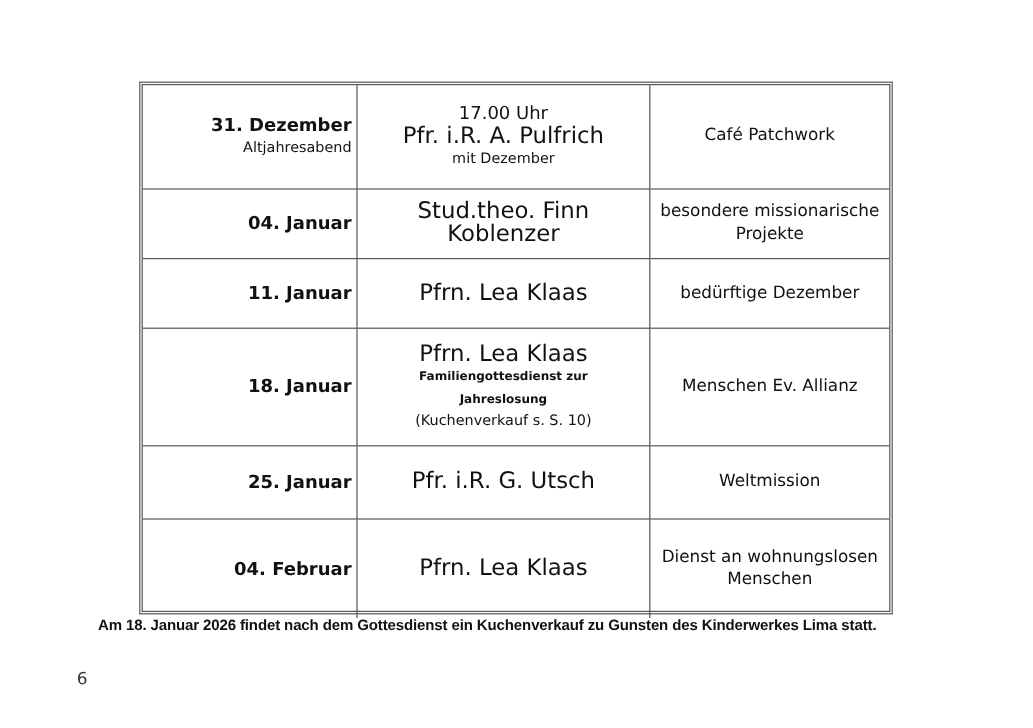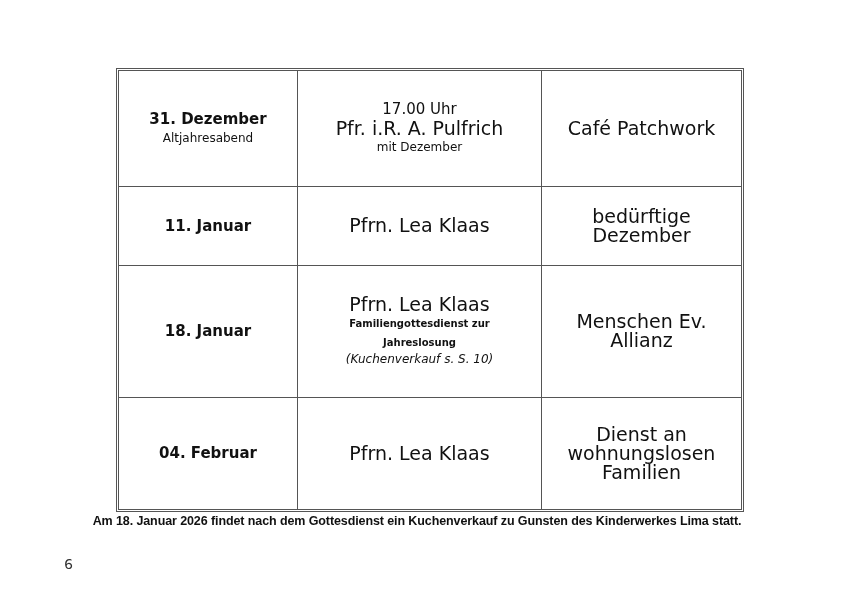--- a/index.html
+++ b/index.html
@@ -27,33 +27,33 @@
     }
     td {
       border: 1px solid #555;
       text-align: center;
       vertical-align: middle;
       padding: 0 4px;
       line-height: 19px;
     }
     tr:first-child td { border-top: none; }
     tr:last-child td { border-bottom: none; }
-    td:first-child { border-left: none; width: 170px; }
+    td:first-child { border-left: none; width: 170px; text-align: right; }
     td:nth-child(2) { width: 235px; }
     td:last-child { border-right: none; }
     .date { font-weight: bold; font-size: 15px; }
     .sub { font-size: 12px; display:block; }
     .name { font-size: 19px; display:block; }
     .time { font-weight: normal; font-size: 15px; display:block; }
     .bold { font-weight: bold; font-size: 10px; display:block; }
-    .note { font-size: 12px; display:block; line-height: 15px; font-style: italic; }
-    .coll { font-size: 19px; }
+    .note { font-size: 12px; display:block; line-height: 15px; }
+    .coll { font-size: 14px; }
     .footnote {
       position: absolute;
-      left: 11px; width: 812px; top: 514px;
+      left: 0; width: 812px; top: 514px;
       text-align: center;
       font-family: "Liberation Sans", sans-serif;
       font-weight: bold; font-size: 12.5px;
       letter-spacing: -0.1px;
     }
     .pageno {
       position: absolute;
       left: 64px; top: 556px;
       font-size: 14px;
       transform: rotate(180deg);
@@ -72,44 +72,61 @@
         <span class="sub">Altjahresabend</span>
       </td>
       <td>
         <span class="time">17.00 Uhr</span>
         <span class="name">Pfr. i.R. A. Pulfrich</span>
         <span class="sub">mit Dezember</span>
       </td>
       <td class="coll">Café Patchwork</td>
     </tr>
     <tr style="height:58px">
+      <td><span class="date">04. Januar</span></td>
+      <td>
+            <span class="name">Stud.theo. Finn Koblenzer</span>
+          </td>
+      <td class="coll">
+        <span style="display:block">besondere missionarische</span>
+        <span style="display:block">Projekte</span>
+      </td>
+    </tr>
+    <tr style="height:58px">
       <td><span class="date">11. Januar</span></td>
       <td>
             <span class="name">Pfrn. Lea Klaas</span>
           </td>
       <td class="coll">bedürftige Dezember</td>
     </tr>
     <tr style="height:98px">
       <td><span class="date">18. Januar</span></td>
       <td>
         <span class="name">Pfrn. Lea Klaas</span>
         <span class="bold">Familiengottesdienst zur</span>
         <span class="bold">Jahreslosung</span>
         <span class="note">(Kuchenverkauf s. S. 10)</span>
       </td>
       <td class="coll">Menschen Ev. Allianz</td>
     </tr>
+    <tr style="height:61px">
+      <td><span class="date">25. Januar</span></td>
+      <td>
+            <span class="name">Pfr. i.R. G. Utsch</span>
+          </td>
+      <td class="coll">Weltmission</td>
+    </tr>
     <tr style="height:83px">
       <td><span class="date">04. Februar</span></td>
       <td>
             <span class="name">Pfrn. Lea Klaas</span>
           </td>
       <td class="coll">
         <span style="display:block">Dienst an wohnungslosen</span>
-        <span style="display:block">Familien</span>
+        <span style="display:block">Menschen</span>
       </td>
     </tr>
   </tbody>
     </table>
 </div>
 
 <div class="footnote">Am 18. Januar 2026 findet nach dem Gottesdienst ein Kuchenverkauf zu Gunsten des Kinderwerkes Lima statt.</div>
 <div class="pageno">9</div>
 
 </body></html>

